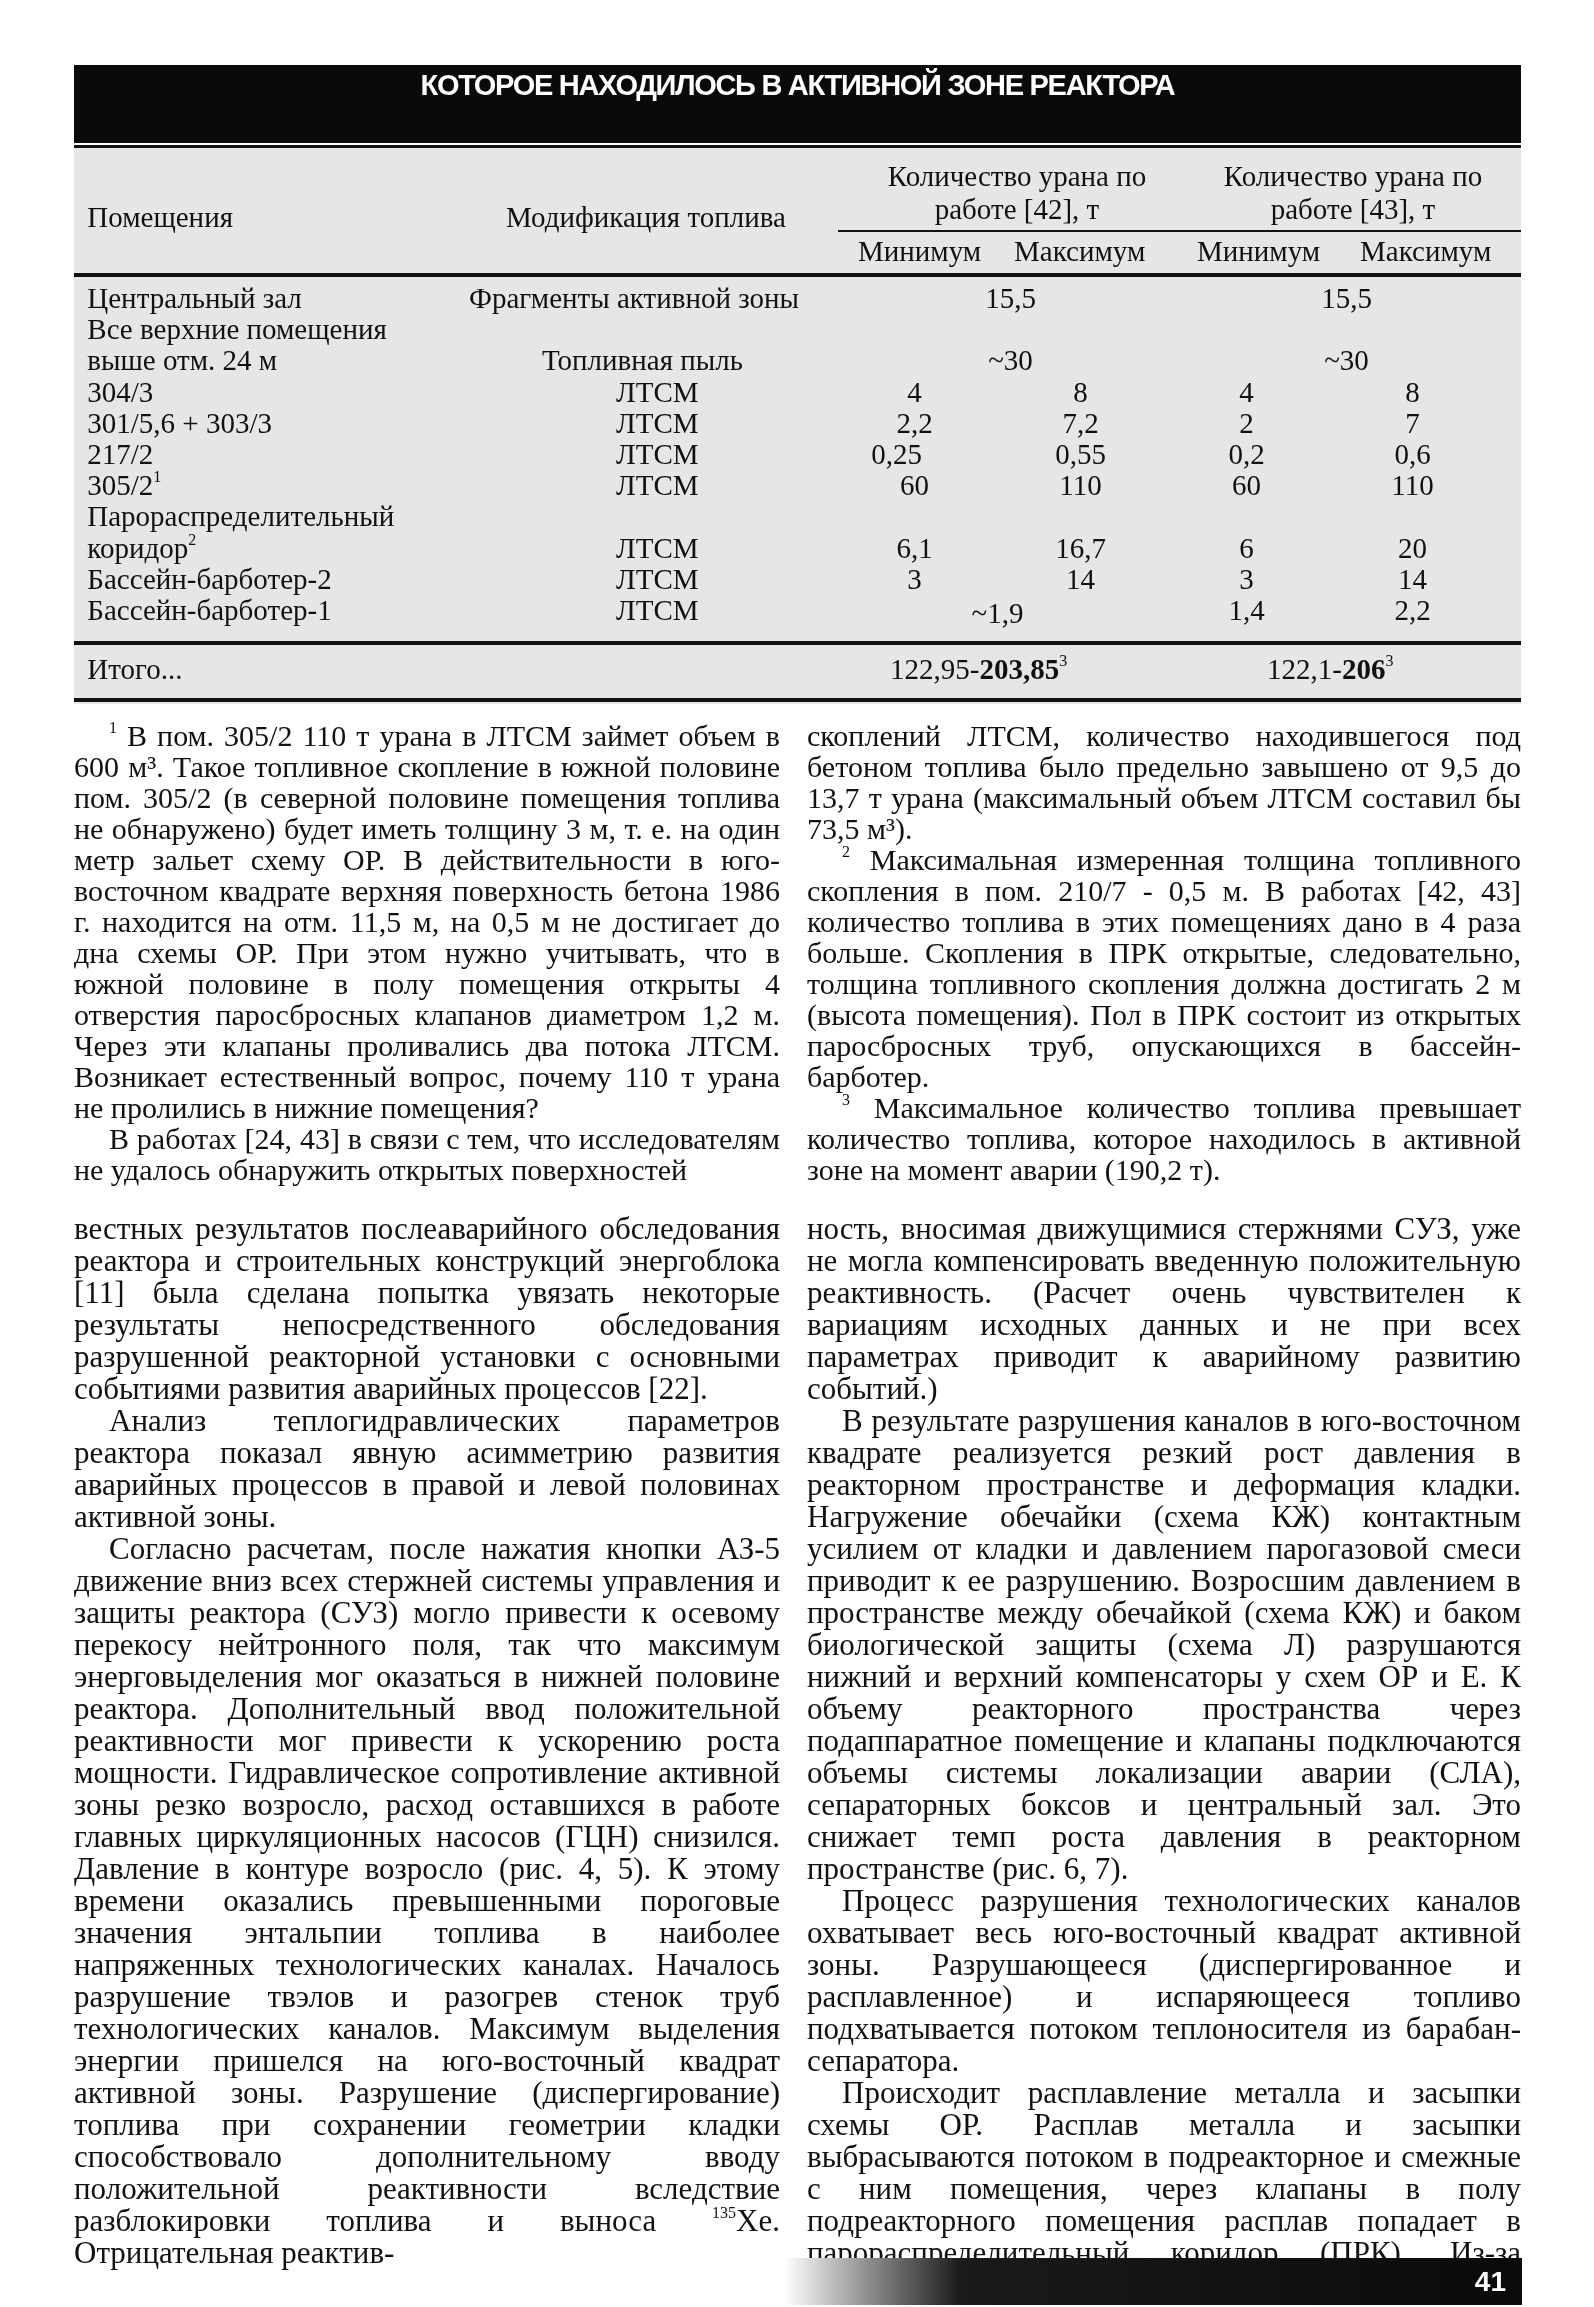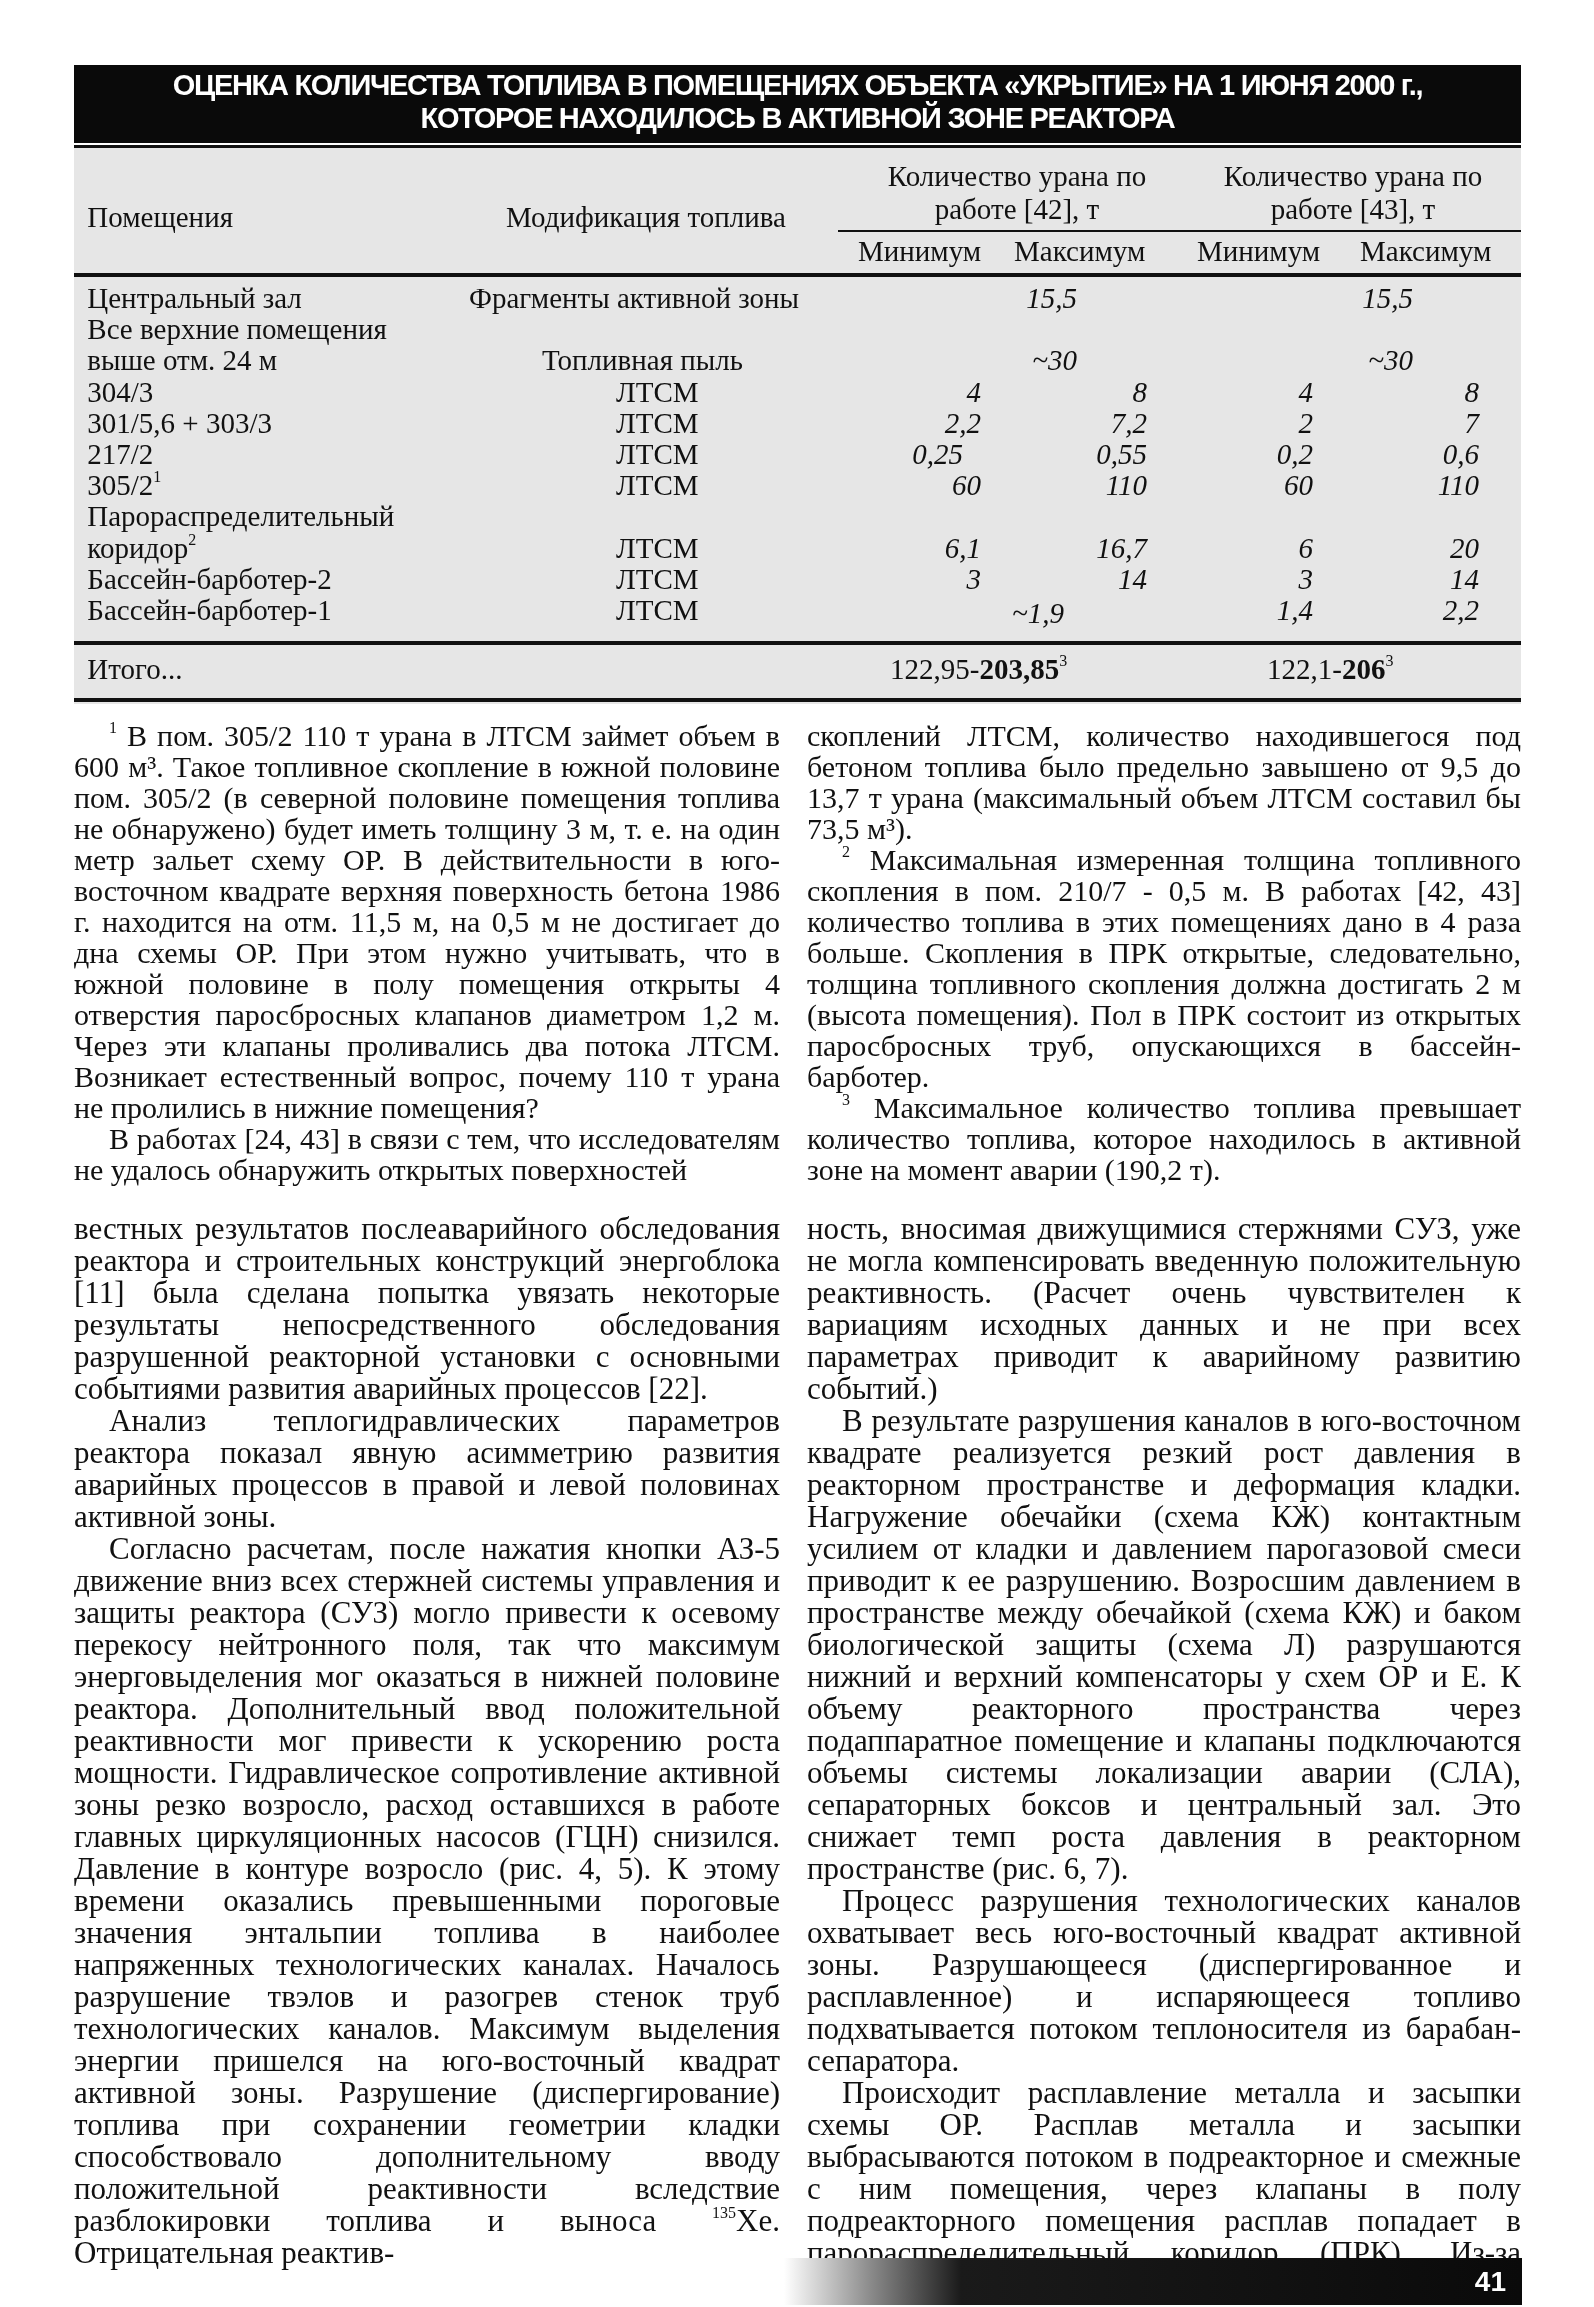--- a/index.html
+++ b/index.html
@@ -9,39 +9,38 @@
                background: #0a0a0a; color: #fff; text-align: center;
                font-family: "Liberation Sans", "DejaVu Sans", sans-serif; font-weight: bold;
                font-size: 29px; line-height: 33px; letter-spacing: -1.3px; padding-top: 4px;
                transform-origin: left top; }
   .title-bar div { white-space: nowrap; }
   .table-wrap { position: absolute; left: 74px; top: 145px; width: 1447px; height: 559px;
                 background: #e6e6e6; }
   .rule { position: absolute; left: 0; width: 1447px; background: #111; }
   .cell { position: absolute; font-size: 29px; line-height: 33px; white-space: nowrap; }
   .hdr { font-size: 29px; line-height: 33px; text-align: center; position: absolute; }
-  .num { position: absolute; font-size: 29px; line-height: 33px; text-align: right; width: 133px; white-space: nowrap; font-style: italic; }
+  .num { position: absolute; font-size: 29px; line-height: 33px; text-align: center; width: 133px; white-space: nowrap; }
   sup { font-size: 16px; vertical-align: top; line-height: 13.3px; position: relative; top: 1.3px; }
   b { font-weight: bold; }
   .col { position: absolute; width: 724px; font-size: 30px; line-height: 31px;
          text-align: justify; }
   .col p { margin: 0; text-indent: 35px; }
   .col p.noind { text-indent: 0; }
   .footer { position: absolute; left: 784px; top: 2258px; width: 738px; height: 47px;
             background: linear-gradient(90deg, #ffffff 0%, #888 12%, #1a1a1a 24%, #0a0a0a 100%);
             color: #fff; font-family: "Liberation Sans", "DejaVu Sans", sans-serif; font-weight: bold;
             font-size: 28px; line-height: 47px; }
   .footer .ft-text { position: absolute; left: 86px; margin-top: 36px; }
   .footer .ft-page { position: absolute; right: 16px; }
 </style>
 </head>
 <body>
 
 <div class="title-bar">
-  <div>ОЦЕНКА КОЛИЧЕСТВА ТОПЛИВА В ПОМЕЩЕНИЯХ ОБЪЕКТА «УКРЫТИЕ» НА 1 ИЮНЯ 2000 г.,</div>
   <div>КОТОРОЕ НАХОДИЛОСЬ В АКТИВНОЙ ЗОНЕ РЕАКТОРА</div>
 </div>
 
 <div class="table-wrap">
   <div class="rule" style="top:0;height:3.3px"></div>
 
   <div class="cell" style="left:13.3px;top:56px">Помещения</div>
   <div class="cell" style="left:432px;top:56px">Модификация топлива</div>
   <div class="hdr" style="left:777px;top:14.6px;width:332px">
     <div>Количество урана по</div>

